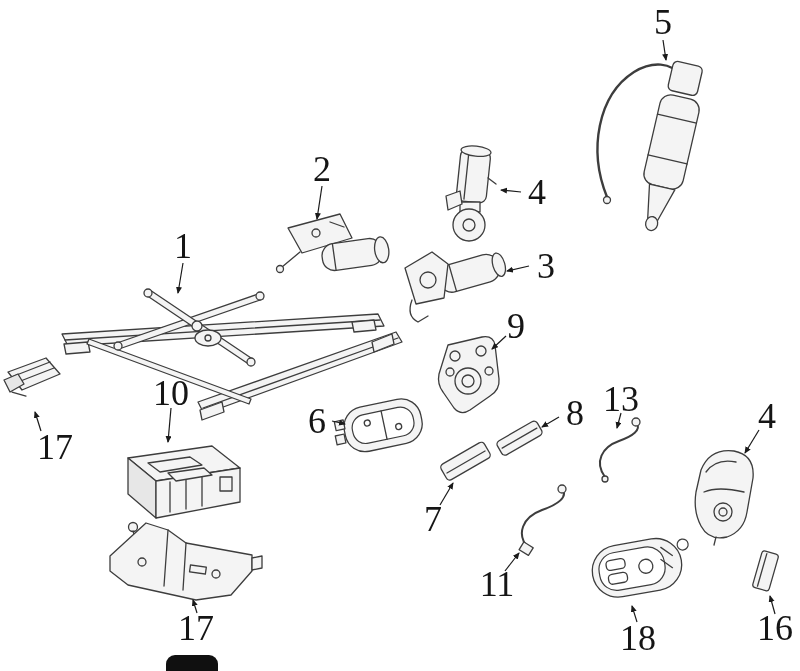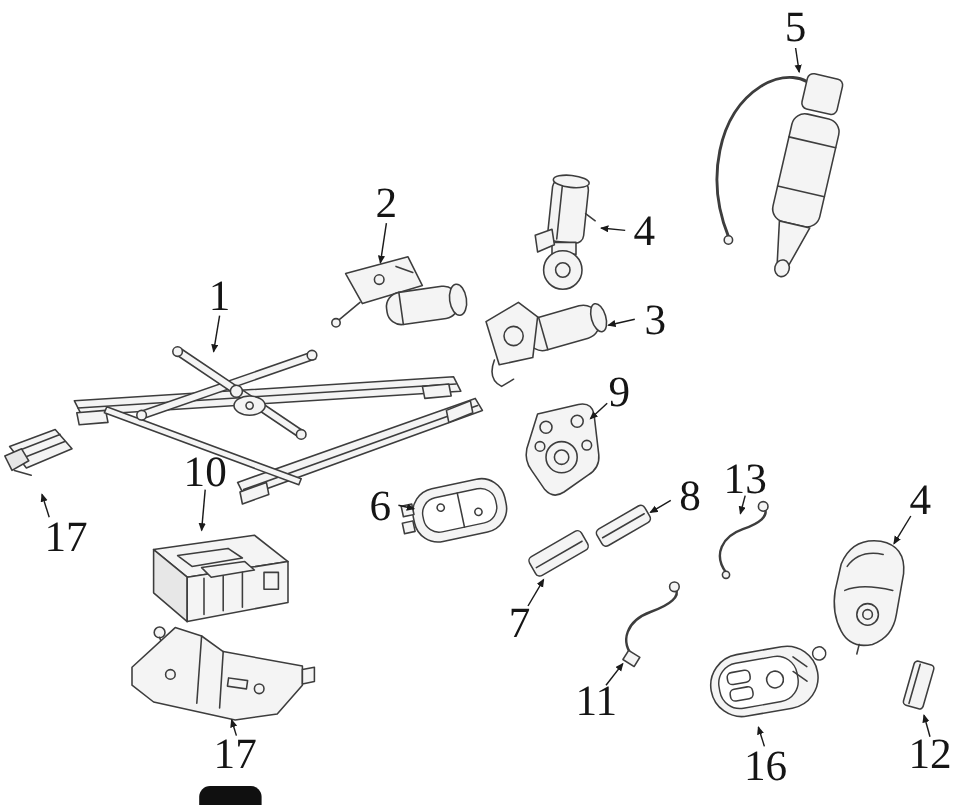--- a/index.html
+++ b/index.html
@@ -261,24 +261,24 @@
   <div class="part-label" style="left:322px;top:169px">2</div>
   <div class="part-label" style="left:546px;top:266px">3</div>
   <div class="part-label" style="left:537px;top:192px">4</div>
   <div class="part-label" style="left:663px;top:22px">5</div>
   <div class="part-label" style="left:317px;top:421px">6</div>
   <div class="part-label" style="left:433px;top:519px">7</div>
   <div class="part-label" style="left:575px;top:413px">8</div>
   <div class="part-label" style="left:516px;top:326px">9</div>
   <div class="part-label" style="left:171px;top:393px">10</div>
   <div class="part-label" style="left:196px;top:628px">17</div>
-  <div class="part-label" style="left:638px;top:638px">16</div>
+  <div class="part-label" style="left:638px;top:638px">18</div>
   <div class="part-label" style="left:767px;top:416px">4</div>
   <div class="part-label" style="left:497px;top:584px">11</div>
   <div class="part-label" style="left:621px;top:399px">13</div>
-  <div class="part-label" style="left:775px;top:628px">12</div>
+  <div class="part-label" style="left:775px;top:628px">16</div>
   <div class="part-label" style="left:55px;top:447px">17</div>
 
   <div class="watermark"></div>
 
   <div class="caption">PART CAN BE FOUND AS REFERENCE # 17 IN ILLUSTRATION</div>
 
 </div>
 
 </body></html>

